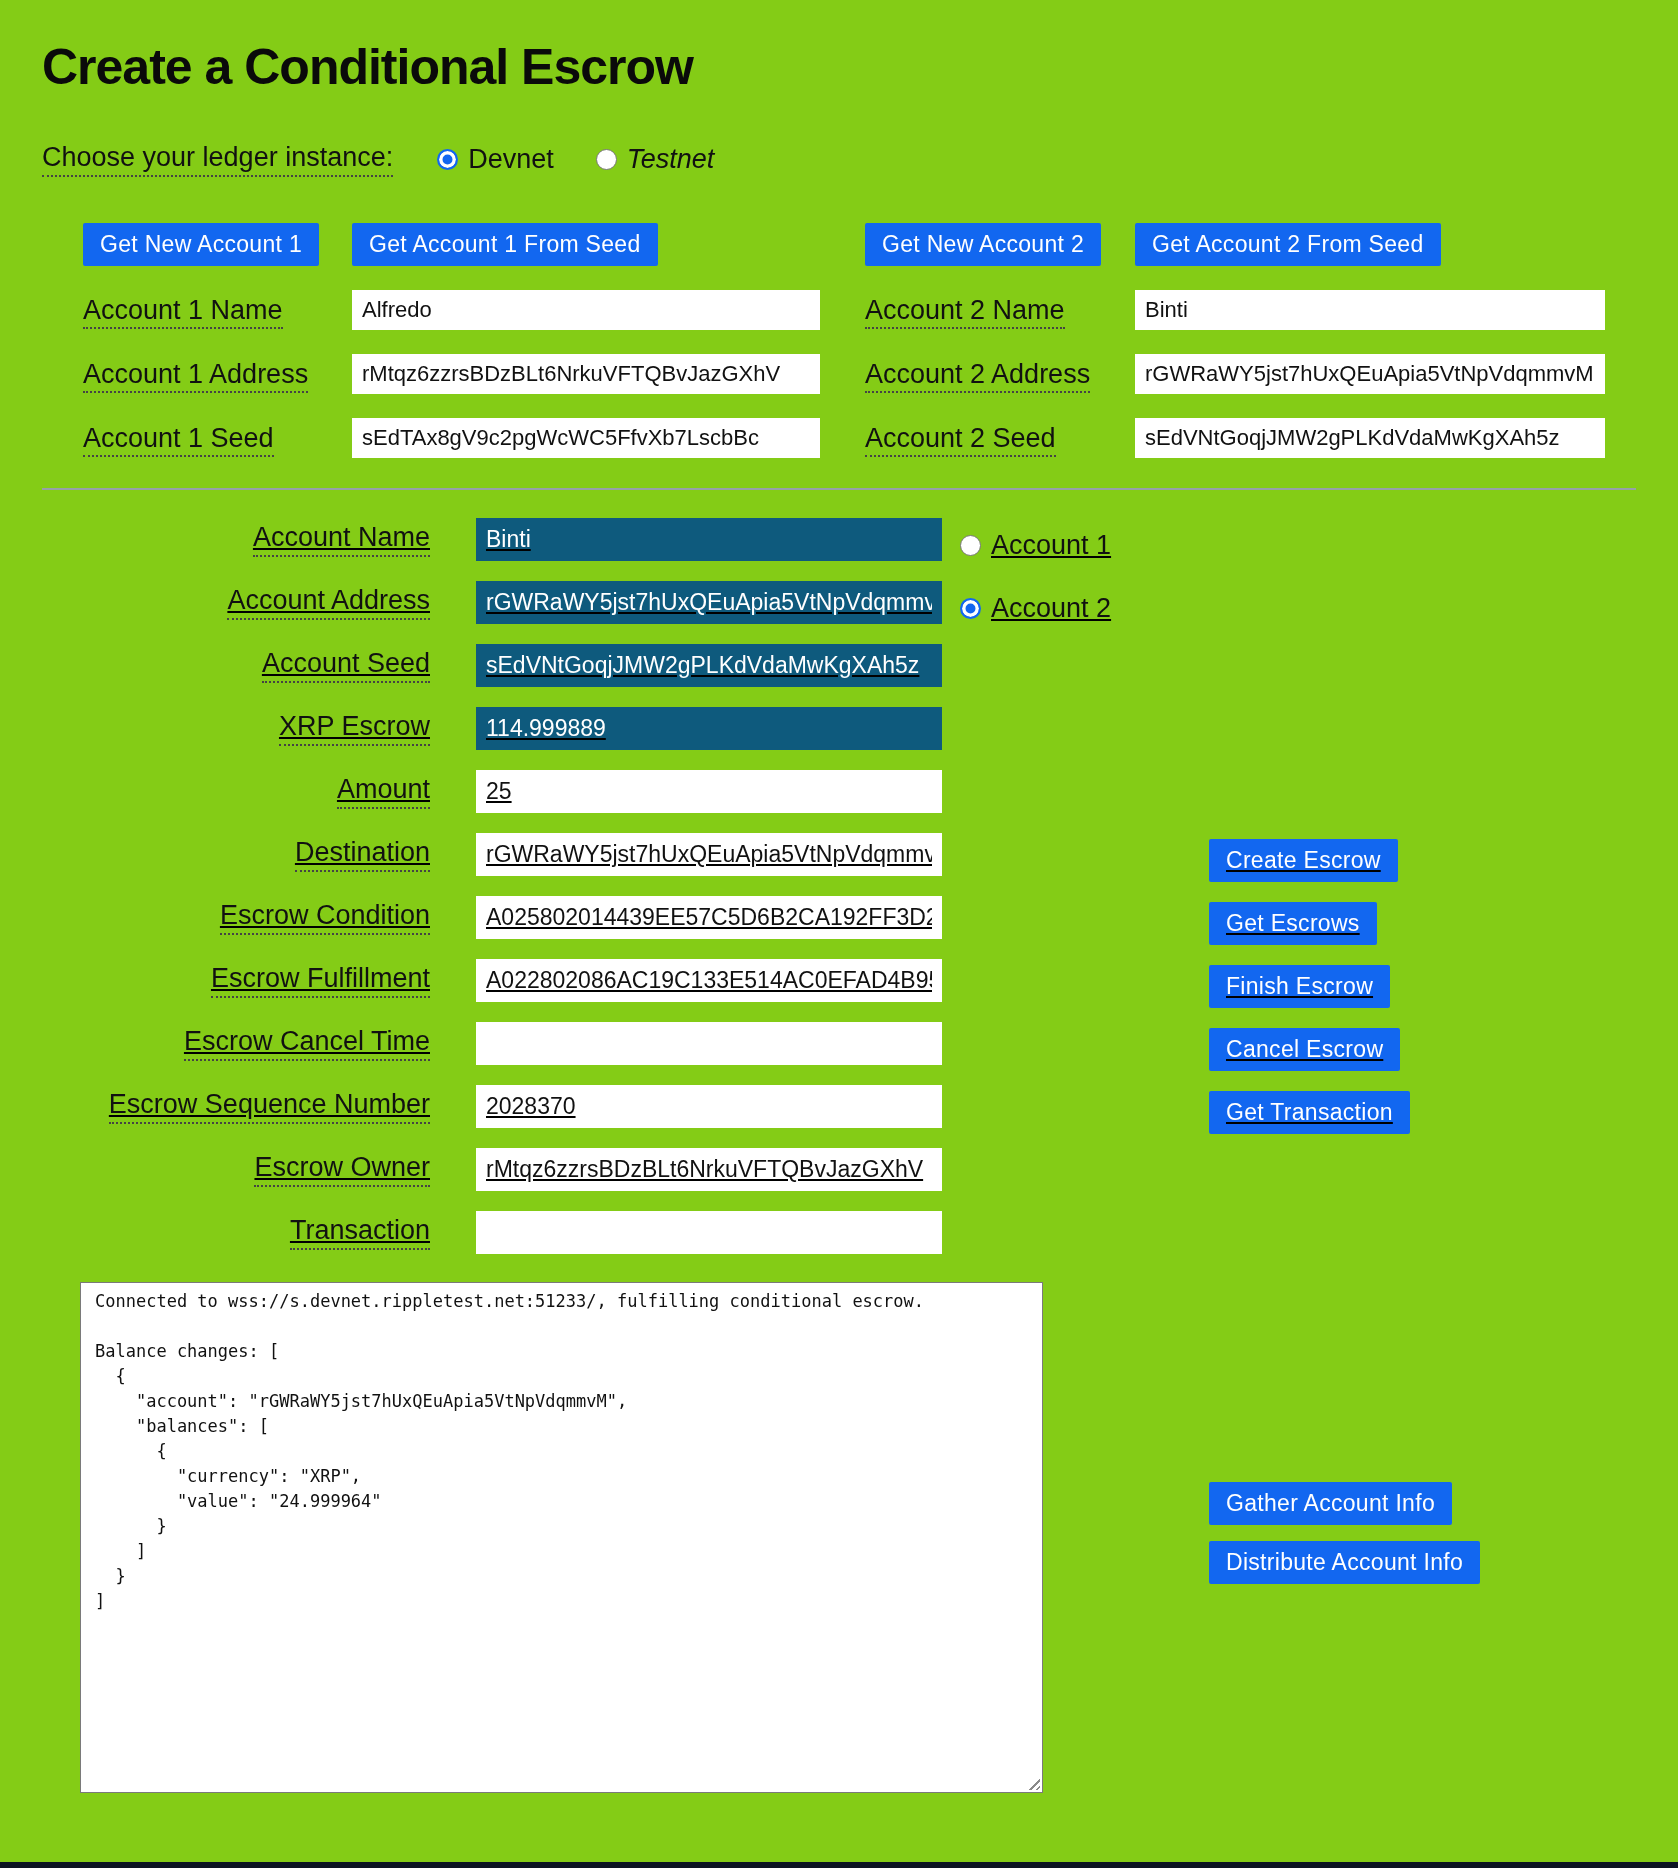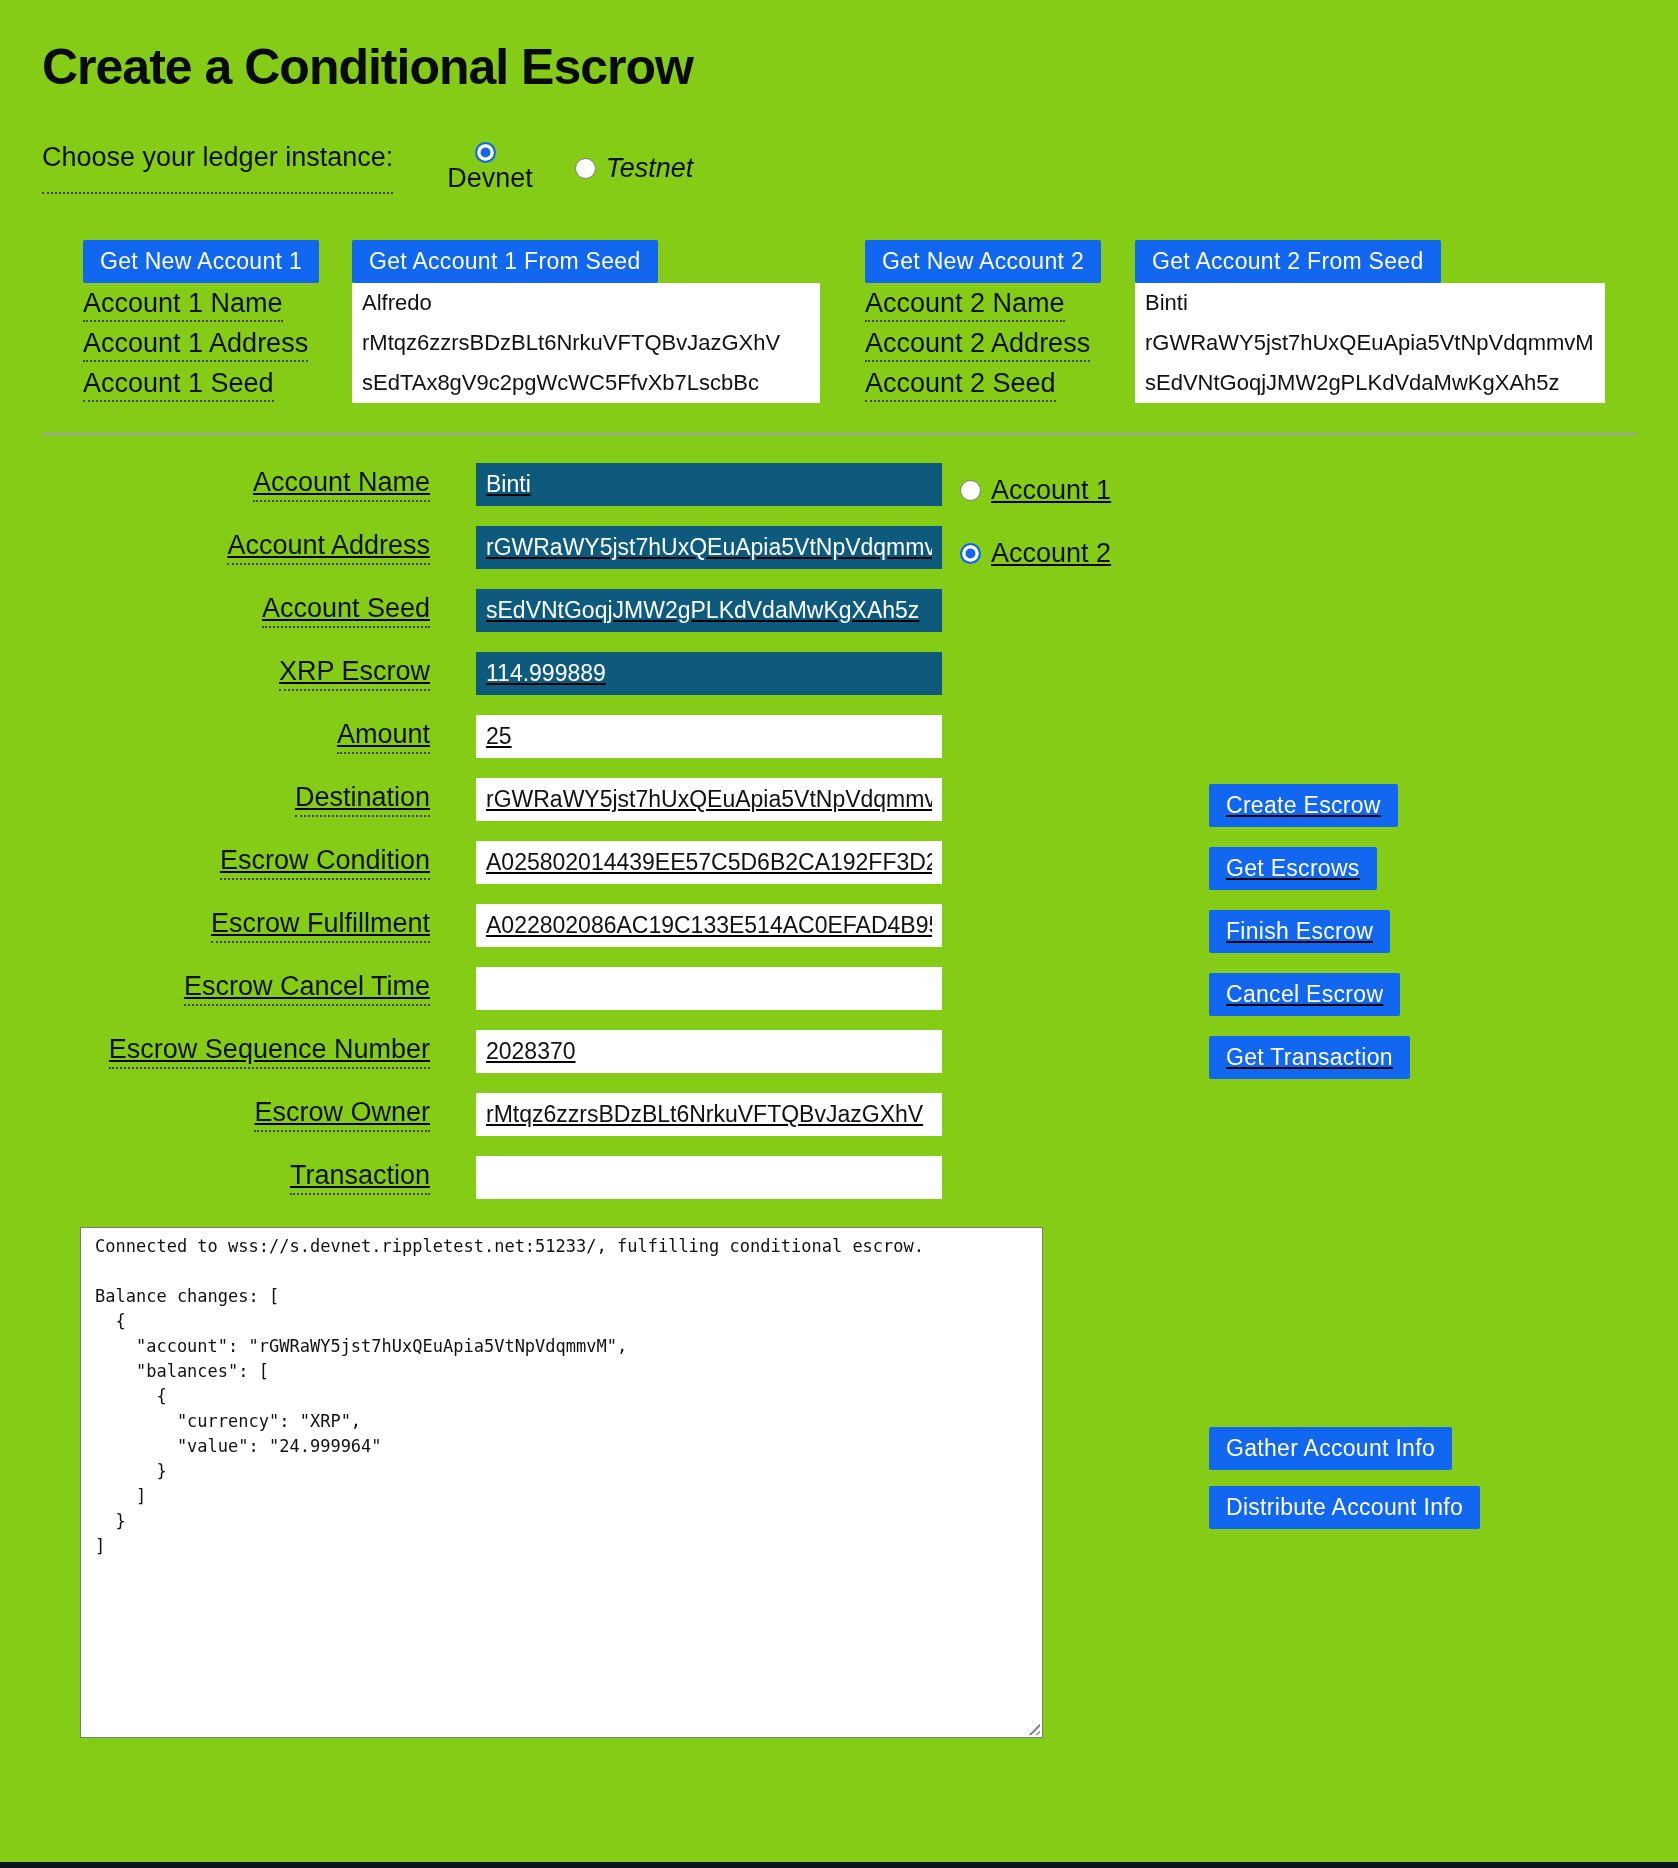--- a/index.html
+++ b/index.html
@@ -57,20 +57,21 @@
     letter-spacing: 0.3px;
     padding: 8px 17px;
     cursor: pointer;
     white-space: nowrap;
   }
   
   .acct-grid {
     margin: 46px 0 0 83px;
     display: grid;
     grid-template-columns: 269px 513px 270px 475px;
+    row-gap: 24px;
     align-items: center;
   }
   .acct-grid input.txt {
     width: 468px;
     height: 40px;
     border: none;
     background: #ffffff;
     font-family: "Liberation Sans", sans-serif;
     font-size: 22px;
     color: #111;
@@ -146,21 +147,21 @@
 </style>
 </head>
 <body>
 
 <div class="page">
 
   <h1 class="title">Create a Conditional Escrow</h1>
 
   <div class="ledger-row">
     <span class="lbl">Choose your ledger instance:</span>
-    <span class="radio-pair" style="margin-left:44px;flex-direction:column;">
+    <span class="radio-pair" style="margin-left:44px;">
       <span class="radio selected"></span>
       <span class="radio-text">Devnet</span>
     </span>
     <span class="radio-pair" style="margin-left:42px;font-style:italic;">
       <span class="radio"></span>
       <span class="radio-text">Testnet</span>
     </span>
   </div>
 
   <div class="acct-grid">

